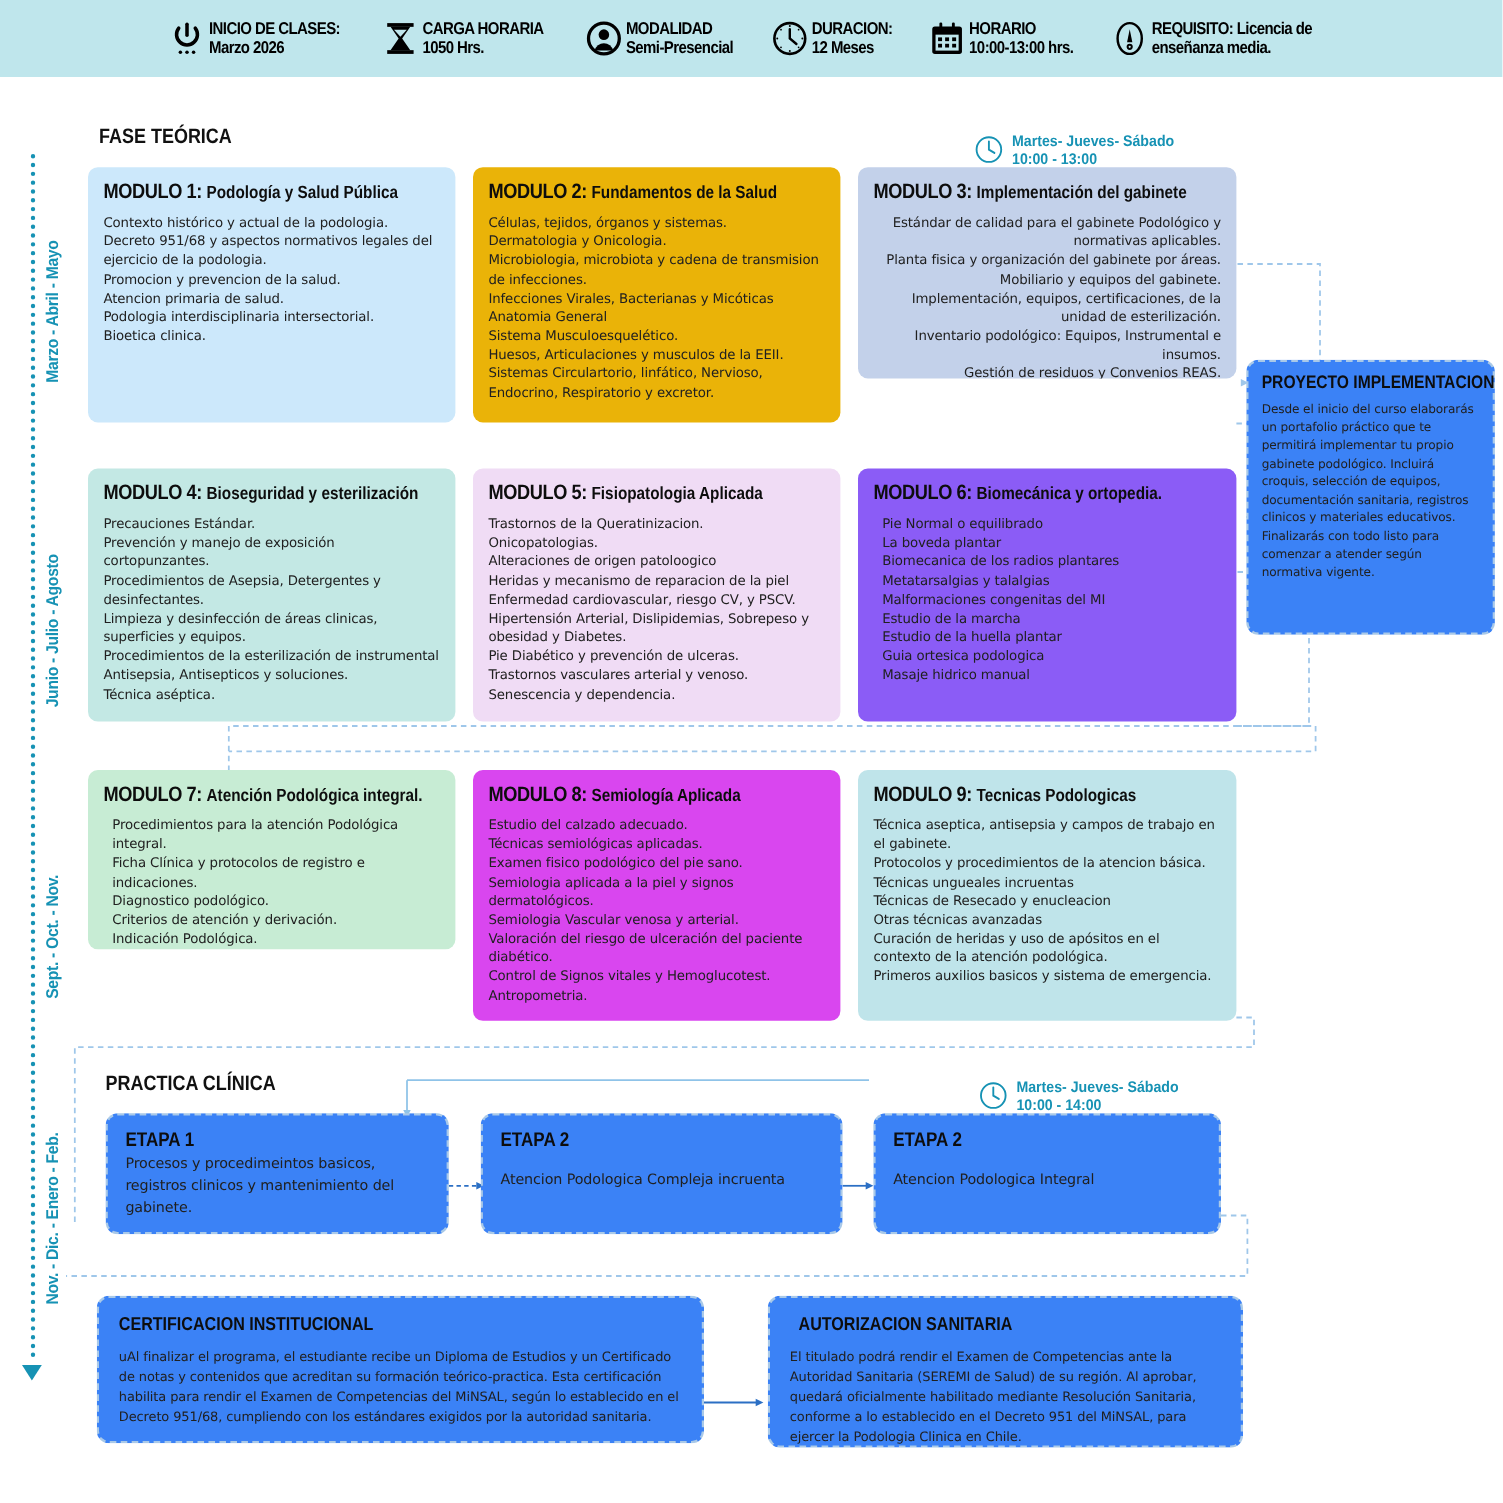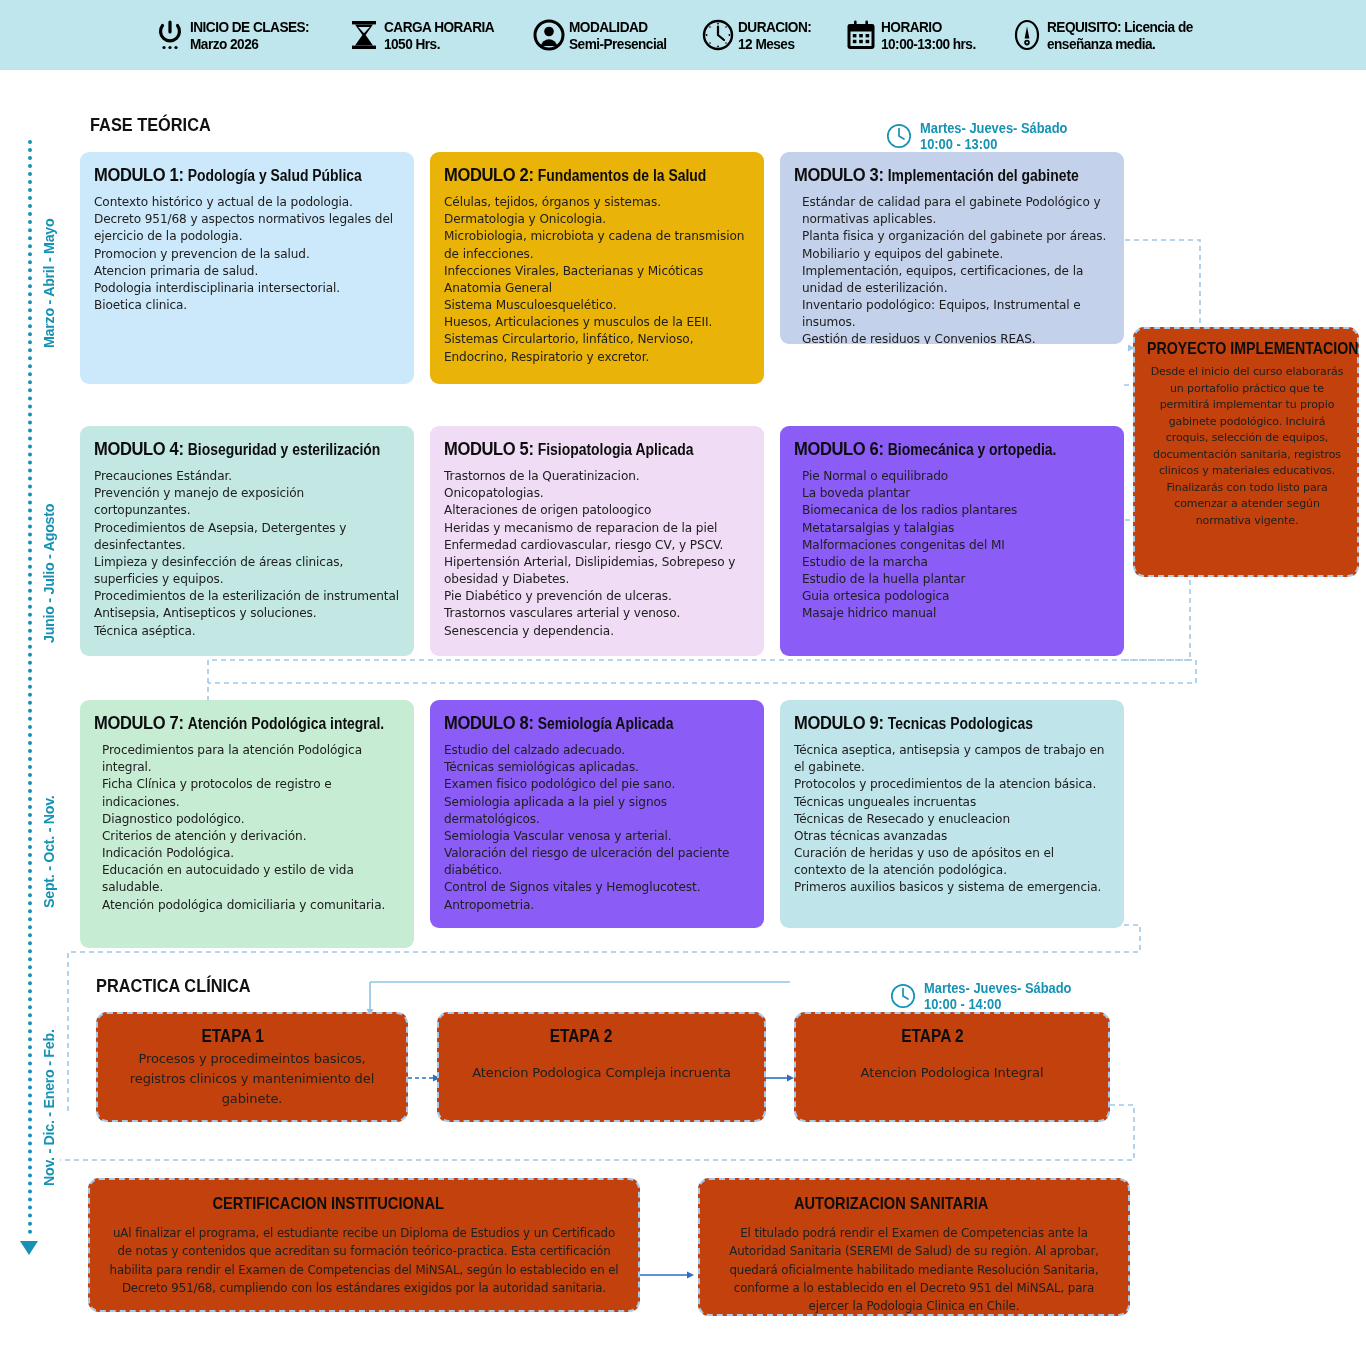--- a/index.html
+++ b/index.html
@@ -86,21 +86,21 @@
     font-family:"DejaVu Sans", sans-serif;
     font-size:12.1px; color:#202020; line-height:1.42;
     letter-spacing:-0.1px;
   }
   .card .m-body div { white-space:normal; }
   .card.indent .m-body { padding-left: 8px; }
 
   
   .dbox {
     position:absolute; border:2px dashed #a9c9e8; border-radius:11px;
-    background:#c2410c; padding:12px 16px;text-align:center;
+    background:#3b82f6; padding:12px 16px;
   }
   .dbox .d-head {
     font-family:"Liberation Sans", sans-serif;
     font-weight:700; color:#0d0d0d; white-space:nowrap;
     transform: scaleX(0.86); transform-origin:left center;
   }
   .dbox .d-body {
     font-family:"DejaVu Sans", sans-serif;
     color:#202020; line-height:1.45; letter-spacing:-0.1px;
   }
@@ -293,21 +293,21 @@
         <div>Dermatologia y Onicologia.</div>
         <div>Microbiologia, microbiota y cadena de transmision de infecciones.</div>
       <div>Infecciones Virales, Bacterianas y Micóticas</div>
         <div>Anatomia General</div>
         <div>Sistema Musculoesquelético.</div>
       <div>Huesos, Articulaciones y musculos de la EEII.</div>
         <div>Sistemas Circulartorio, linfático, Nervioso, Endocrino, Respiratorio y excretor.</div>
     </div>
   </div>
 
-  <div class="card indent" id="c2" style="left: 780px; top: 152px; width: 344px; height: 192px; background: rgb(195, 209, 234);">
+  <div class="card indent" id="c2" style="left: 780px; top: 152px; width: 344px; height: 192px; background: rgb(195, 209, 234); text-align: right;">
     <div class="m-head"><span class="num">MODULO 3:</span> <span class="nm">Implementación del gabinete</span></div>
     <div class="m-body">
       <div>Estándar de calidad para el gabinete Podológico y normativas aplicables.</div>
         <div>Planta fisica y organización del gabinete por áreas.</div>
         <div>Mobiliario y equipos del gabinete.</div>
       <div>Implementación, equipos,  certificaciones, de la unidad de esterilización.</div>
         <div>Inventario podológico: Equipos, Instrumental e insumos.</div>
         <div>Gestión de residuos y Convenios REAS.</div>
       <div>Registros del gabinete y la esterilización.</div>
     </div>
@@ -349,34 +349,34 @@
         <div>Biomecanica de los radios plantares</div>
       <div>Metatarsalgias y talalgias</div>
         <div>Malformaciones congenitas del MI</div>
         <div>Estudio de la marcha</div>
       <div>Estudio de la huella plantar</div>
         <div>Guia ortesica podologica</div>
         <div>Masaje hidrico manual</div>
     </div>
   </div>
 
-  <div class="card indent" id="c6" style="left: 80px; top: 700px; width: 334px; height: 248px; background: rgb(199, 236, 212);">
+  <div class="card indent" id="c6" style="left: 80px; top: 700px; width: 334px; height: 163px; background: rgb(199, 236, 212);">
     <div class="m-head"><span class="num">MODULO 7:</span> <span class="nm">Atención Podológica integral.</span></div>
     <div class="m-body">
       <div>Procedimientos para la atención Podológica integral.</div>
         <div>Ficha Clínica y protocolos de registro e indicaciones.</div>
         <div>Diagnostico podológico.</div>
       <div>Criterios de atención y derivación.</div>
         <div>Indicación Podológica.</div>
         <div>Educación en autocuidado y estilo de vida saludable.</div>
       <div>Atención podológica domiciliaria y comunitaria.</div>
     </div>
   </div>
 
-  <div class="card" id="c7" style="left: 430px; top: 700px; width: 334px; height: 228px; background: #8b5cf6;">
+  <div class="card" id="c7" style="left: 430px; top: 700px; width: 334px; height: 228px; background: #d946ef;">
     <div class="m-head"><span class="num">MODULO 8:</span> <span class="nm">Semiología Aplicada</span></div>
     <div class="m-body">
       <div>Estudio del calzado adecuado.</div>
         <div>Técnicas semiológicas aplicadas.</div>
         <div>Examen fisico podológico del pie sano.</div>
       <div>Semiologia aplicada a la piel y signos dermatológicos.</div>
         <div>Semiologia Vascular venosa y arterial.</div>
         <div>Valoración del riesgo de ulceración del paciente diabético.</div>
       <div>Control de Signos vitales y Hemoglucotest.</div>
         <div>Antropometria.</div>

